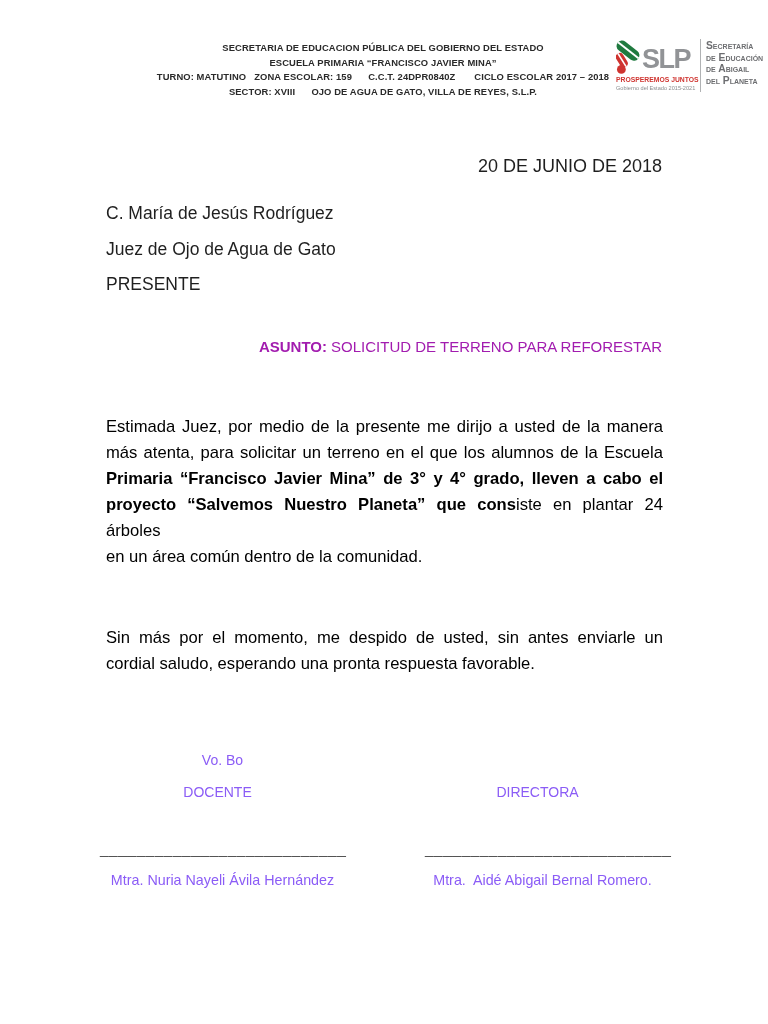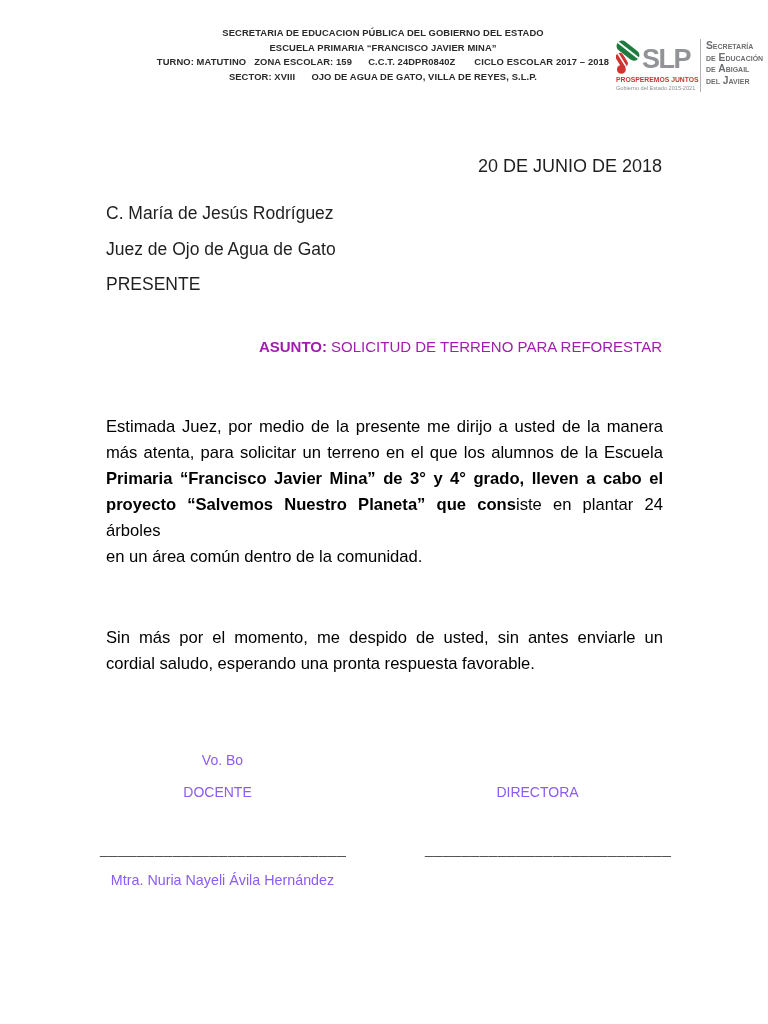--- a/index.html
+++ b/index.html
@@ -9,21 +9,21 @@
     height: 1024px;
     background: #ffffff;
     overflow: hidden;
     font-family: "Liberation Sans", sans-serif;
     color: #1b1b1b;
   }
 
   
   .letterhead {
     position: absolute;
-    top: 26px;
+    top: 41px;
     left: 123px;
     width: 520px;
     text-align: center;
     font-weight: 700;
     font-size: 9.4px;
     line-height: 14.7px;
     color: #2a2a2a;
     letter-spacing: 0.1px;
   }
   .letterhead div { white-space: pre-wrap; }
@@ -167,21 +167,21 @@
         <span class="slp-acronym">SLP</span>
       </div>
       <div class="slp-slogan">PROSPEREMOS JUNTOS</div>
       <div class="slp-subtext">Gobierno del Estado 2015-2021</div>
     </div>
     <div class="logo-divider"></div>
     <div class="logo-right">
       <div>Secretaría</div>
       <div>de Educación</div>
       <div>de Abigail</div>
-      <div>del Javier</div>
+      <div>del Planeta</div>
     </div>
   </div>
 
   <div class="date-line">20 DE JUNIO DE 2018</div>
 
   <div class="recipient">
     <div>C. María de Jesús Rodríguez</div>
     <div>Juez de Ojo de Agua de Gato</div>
     <div>PRESENTE</div>
   </div>
@@ -209,15 +209,16 @@
   <div class="sig-row row-roles">
     <div class="sig-col right">DOCENTE</div>
     <div class="sig-col left">DIRECTORA</div>
   </div>
   <div class="sig-row row-lines">
     <div class="sig-col left">___________________________</div>
     <div class="sig-col right">___________________________</div>
   </div>
   <div class="sig-row row-names">
     <div class="sig-col left">Mtra. Nuria Nayeli Ávila Hernández</div>
+    <div class="sig-col right">Mtra.  Aidé Abigail Bernal Romero.</div>
   </div>
 
 </div>
 
 </body></html>

